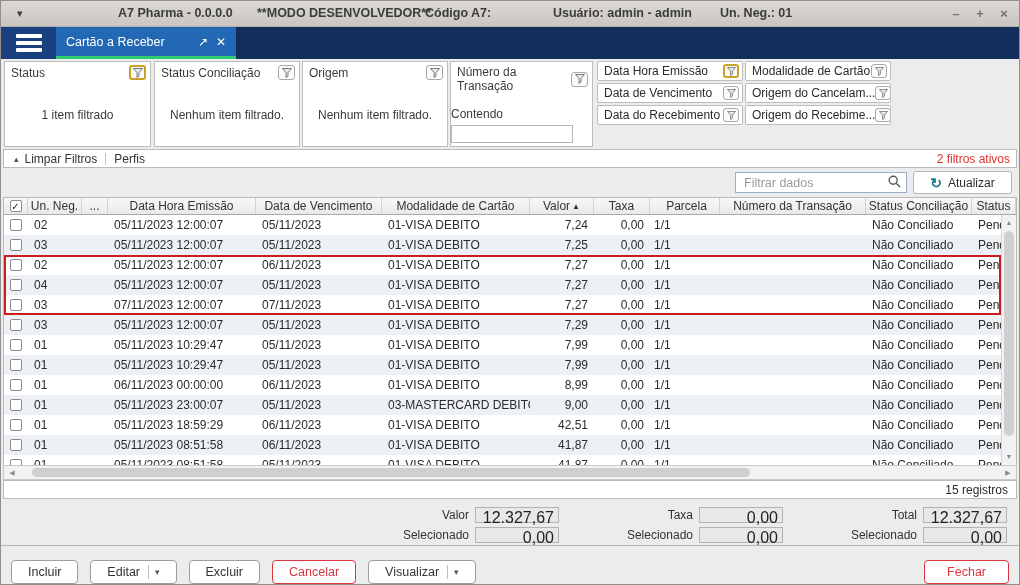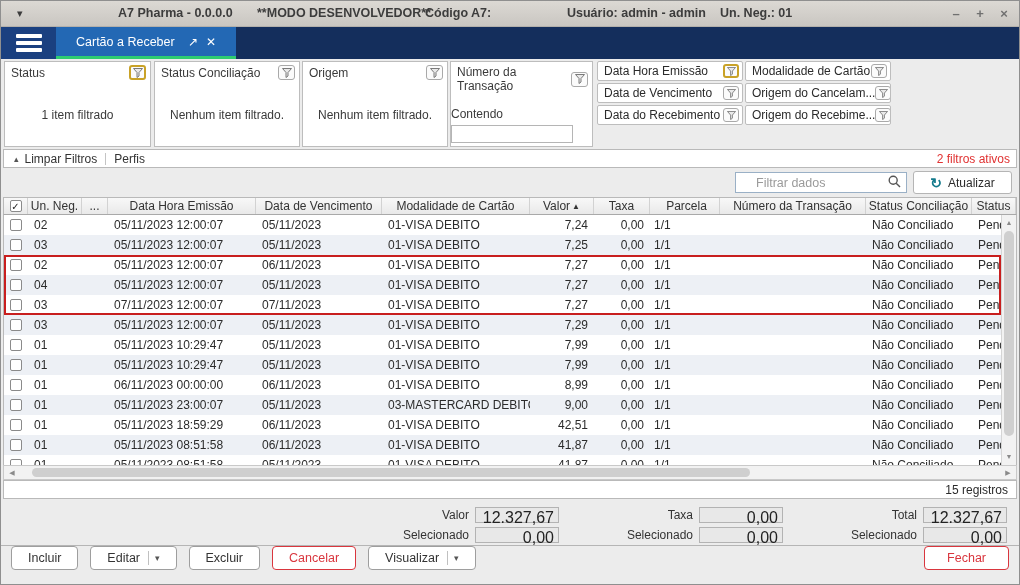--- a/index.html
+++ b/index.html
@@ -10,30 +10,30 @@
   }
   .window { width:1020px; height:585px; border:1px solid #8f8f8f; display:flex; flex-direction:column; background:#ececec; overflow:hidden; }
 
   
   .titlebar { height:26px; position:relative; background:linear-gradient(#dcd9d4,#c9c6c1); border-bottom:1px solid #b3b0ab; flex:none; }
   .titlebar span { position:absolute; top:5px; font-weight:bold; color:#3c3c3c; font-size:12.5px; white-space:nowrap; }
   .tb-menu { left:16px; top:6px !important; color:#6b6b6b; font-weight:normal !important; font-size:11px !important; }
   .tb-title { left:117px; }
   .tb-mode { left:256px; }
   .tb-code { left:424px; }
-  .tb-user { left:566px; }
+  .tb-user { left:552px; }
   .tb-un { left:719px; }
   .tb-controls { position:absolute; right:6px; top:4px; display:flex; gap:6px; }
   .tb-controls .wbtn { width:18px; height:18px; text-align:center; line-height:17px; color:#707070; font-size:13px; font-weight:bold; cursor:default; }
 
   
   .tabbar { height:32px; background:#142e5c; display:flex; flex:none; }
   .hamburger { width:55px; height:32px; background:#1a4080; display:flex; flex-direction:column; justify-content:center; align-items:center; gap:3px; cursor:pointer; }
   .hamburger i { width:26px; height:4px; background:#fff; border-radius:1px; }
-  .tab { width:180px; background:#2368b4; color:#fff; display:flex; align-items:center; padding:0 20px; border-bottom:3px solid #2ecc71; cursor:pointer; }
+  .tab { width:180px; background:#2368b4; color:#fff; display:flex; align-items:center; padding:0 10px; border-bottom:3px solid #2ecc71; cursor:pointer; }
   .tab .tab-label { flex:1; font-size:12.5px; }
   .tab .tab-ic { color:#fff; font-size:12px; margin-left:8px; cursor:pointer; }
 
   
   .filterarea { height:90px; position:relative; flex:none; background:#ececec; }
   .fpanel { position:absolute; top:2px; height:86px; background:#fff; border:1px solid #bdbdbd; }
   .fp1 { left:3px;  width:147px; }
   .fp2 { left:153px; width:146px; }
   .fp3 { left:301px; width:146px; }
   .fp4 { left:449px; width:143px; }
@@ -53,21 +53,21 @@
   .limparbar { height:19px; margin:0 2px; background:#fff; border:1px solid #b9b9b9; display:flex; align-items:center; flex:none; }
   .limparbar .lf { margin-left:10px; cursor:pointer; color:#333; display:flex; align-items:center; gap:6px; }
   .limparbar .tri { font-size:9px; color:#555; }
   .limparbar .sep { width:1px; height:12px; background:#c4c4c4; margin:0 8px; }
   .limparbar .perfis { cursor:pointer; color:#333; }
   .limparbar .active-count { margin-left:auto; margin-right:6px; color:#e03131; }
 
   
   .toolbar { height:29px; position:relative; flex:none; }
   .search-wrap { position:absolute; right:112px; top:4px; width:172px; height:21px; border:1px solid #9ab0c6; background:#fff; display:flex; align-items:center; }
-  .search-wrap input { flex:1; border:none; outline:none; padding:0 20px; font-family:"Liberation Sans",sans-serif; font-size:12.5px; color:#c2410c; min-width:0; }
+  .search-wrap input { flex:1; border:none; outline:none; padding:0 8px; font-family:"Liberation Sans",sans-serif; font-size:12.5px; color:#c2410c; min-width:0; }
   .search-wrap input::placeholder { color:#9a9a9a; }
   .search-ic { flex:none; margin-right:5px; }
   .refresh-btn { position:absolute; right:7px; top:3px; width:99px; height:23px; background:#fff; border:1px solid #b5b5b5; border-radius:3px; display:flex; align-items:center; justify-content:center; gap:6px; cursor:pointer; }
   .refresh-ic { color:#137a8c; font-weight:bold; font-size:14px; line-height:1; }
 
   
   .thead { height:18px; margin:0 2px; display:flex; background:linear-gradient(#f8f8f8,#e9e9e9); border:1px solid #b9b9b9; border-bottom:1px solid #a9a9a9; flex:none; }
   .thead .th { display:flex; align-items:center; justify-content:center; border-right:1px solid #d2d2d2; overflow:hidden; white-space:nowrap; color:#333; cursor:pointer; }
   .tbody { height:250px; margin:0 2px; position:relative; background:#fff; border-left:1px solid #b9b9b9; border-right:1px solid #b9b9b9; overflow:hidden; flex:none; }
   .rows { position:absolute; left:0; right:15px; top:0; }
@@ -105,21 +105,21 @@
 
   
   .registros { height:19px; margin:0 2px; background:#fff; border:1px solid #b9b9b9; display:flex; align-items:center; justify-content:flex-end; padding-right:8px; flex:none; }
   .summary { height:46px; padding-top:6px; flex:none; }
   .sumrow { display:flex; justify-content:flex-end; align-items:center; padding-right:12px; height:20px; }
   .sgroup { display:flex; align-items:center; margin-left:48px; }
   .sgroup .slabel { width:92px; text-align:right; padding-right:6px; color:#333; }
   .sgroup .sbox { width:84px; height:16px; background:#e8e8e8; border:1px solid #b3b3b3; text-align:right; padding:1px 4px 8px 0; font-size:16px; color:#222; }
 
   
-  .actions { flex:1; border-top:1px solid #b5b5b5; background:#ececec; display:flex; align-items:flex-start; padding:0 10px; }
+  .actions { flex:1; border-top:1px solid #b5b5b5; background:#ececec; display:flex; align-items:flex-end; padding:0 10px; }
   .abtn { height:24px; padding:0 16px; margin-right:12px; background:#fff; border:1px solid #9e9e9e; border-radius:4px; color:#333; font-size:12.5px; display:flex; align-items:center; cursor:pointer; white-space:nowrap; }
   .abtn .bsep { width:1px; height:14px; background:#c0c0c0; margin:0 6px 0 8px; }
   .abtn .dd { font-size:9px; color:#555; }
   .abtn.red { border-color:#d9363e; color:#d9363e; }
   .abtn.fechar { margin-left:auto; margin-right:0; padding:0 22px; }
 </style>
 </head>
 <body>
 
 <div class="window">

